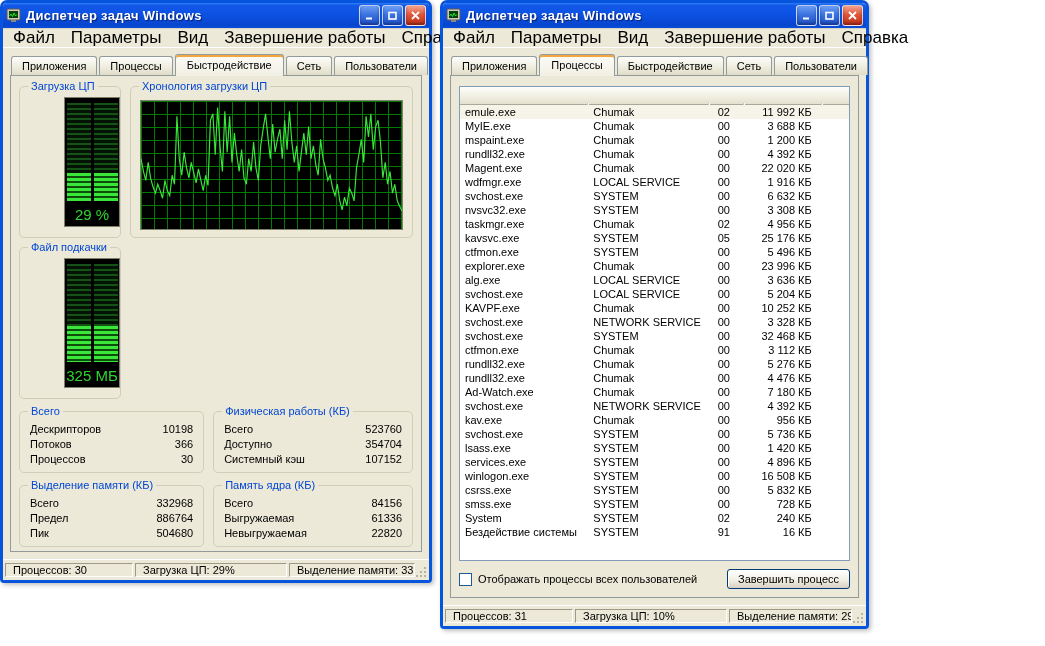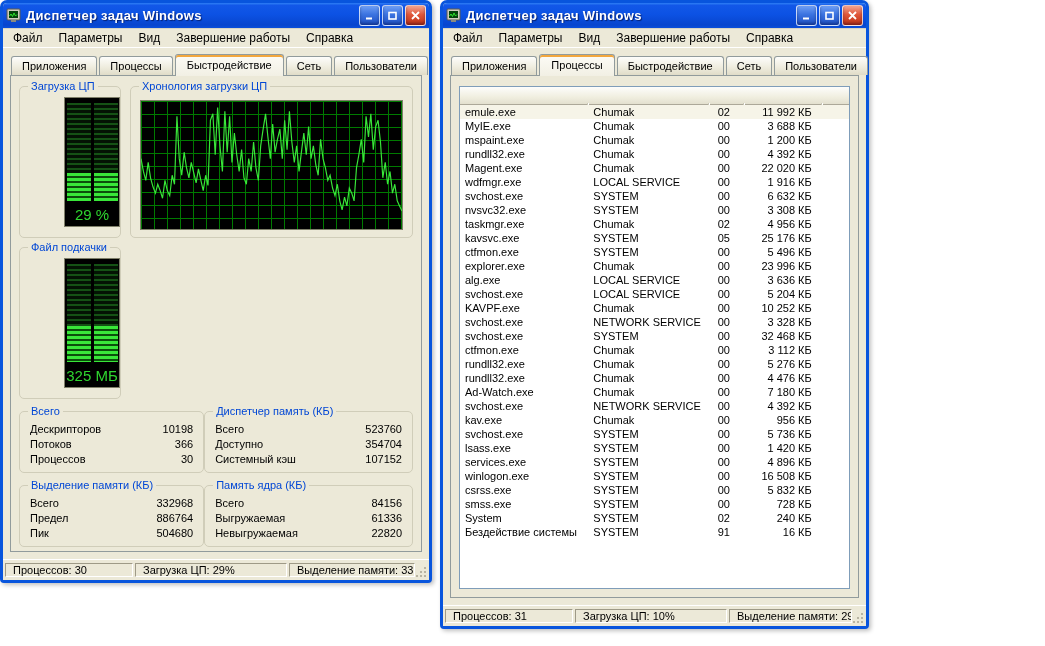--- a/index.html
+++ b/index.html
@@ -17,21 +17,21 @@
   .title-text { flex:1; color:#fff; font-weight:bold; font-size:13px; letter-spacing:.3px;
     text-shadow:1px 1px 1px rgba(0,0,40,.6); white-space:nowrap; overflow:hidden; }
   .caption-btns { display:flex; gap:2px; flex:none; }
   .cap-btn { width:21px; height:21px; border-radius:3px; border:1px solid rgba(255,255,255,.7);
     display:flex; align-items:center; justify-content:center;
     background:linear-gradient(180deg,#6E9EF5 0%,#3B73E0 45%,#1E50C4 100%);
     box-shadow:inset 0 -2px 3px rgba(0,0,40,.35); }
   .cap-btn.close { background:linear-gradient(180deg,#F2A48F 0%,#E0573B 45%,#BE3012 100%); }
 
   .menubar { height:20px; flex:none; display:flex; align-items:center; padding:0 2px;
-    font-size:12px; color:#000; border-bottom:1px solid #fff; box-shadow:0 1px 0 #d8d4c4 inset; }
+    font-size:17px; color:#000; border-bottom:1px solid #fff; box-shadow:0 1px 0 #d8d4c4 inset; }
   .menu-item { padding:3px 8px; white-space:nowrap; cursor:default; }
 
   .tabstrip { height:27px; flex:none; display:flex; align-items:flex-end; padding:6px 8px 0; position:relative; z-index:2; }
   .tab { font-size:11px; padding:3px 10px; margin-right:2px; white-space:nowrap;
     background:linear-gradient(180deg,#FDFDFB 0%,#EFEDDF 55%,#E0DCC8 100%);
     border:1px solid #919B9C; border-bottom:none; border-radius:3px 3px 0 0; margin-bottom:0; }
   .tab.active { background:linear-gradient(180deg,#FCFBF6 0%,#F2F0E4 100%);
     box-shadow:inset 0 2px 0 #F3A73D; padding:4px 11px 5px; margin-bottom:-1px; z-index:3; position:relative; }
 
   .tabpage { flex:1; margin:0 7px 7px; border:1px solid #919B9C; background:#ECE9D8;
@@ -63,21 +63,21 @@
     background:repeating-linear-gradient(180deg,#39E639 0px,#39E639 3px,#0B4F0B 3px,#0B4F0B 5px); }
   .gauge-text { color:#2FD52F; font-size:15px; }
 
   .graph-group { flex:1; height:152px; padding:13px 9px 7px; }
   .graph-screen { width:100%; height:100%; background-color:#000; border:1px solid #7F7F6A; position:relative;
     background-image:repeating-linear-gradient(90deg,#007A00 0px,#007A00 1px,transparent 1px,transparent 13px),
                      repeating-linear-gradient(180deg,#007A00 0px,#007A00 1px,transparent 1px,transparent 13px); }
   .graph-screen svg { position:absolute; inset:0; width:100%; height:100%; }
 
   .stats-rows { display:flex; flex-direction:column; gap:12px; flex:1; justify-content:flex-start; padding-top:3px; }
-  .stats-row { display:flex; }
+  .stats-row { display:flex; gap:9px; }
   .stats-group { flex:1; padding:10px 10px 5px; }
   .stats-row .stats-group:first-child { flex:0 0 47%; }
   .stat-row { display:flex; justify-content:space-between; font-size:11px; line-height:15px;align-items:center; }
 
   
   .proc-wrap { display:flex; flex-direction:column; flex:1; overflow:hidden; }
   .proc-table-box { flex:1; border:1px solid #7F9DB9; background:#fff; overflow:hidden; display:flex; flex-direction:column; }
   .proc-header { display:flex; height:18px; flex:none;
     background:linear-gradient(180deg,#FDFDFB 0%,#F0EEDF 60%,#E3E0CF 100%); border-bottom:1px solid #ACA899; }
   .hcell { font-size:11px; padding:2px 5px; white-space:nowrap; overflow:hidden;
@@ -201,21 +201,21 @@
               <div class="stat-row">
                 <span class="stat-label">Потоков</span>
                 <span class="stat-value">366</span>
               </div>
               <div class="stat-row">
                 <span class="stat-label">Процессов</span>
                 <span class="stat-value">30</span>
               </div>
             </div>
             <div class="group stats-group">
-              <div class="group-label">Диспетчер память (КБ)</div>
+              <div class="group-label">Физическая работы (КБ)</div>
               <div class="stat-row">
                 <span class="stat-label">Всего</span>
                 <span class="stat-value">523760</span>
               </div>
               <div class="stat-row">
                 <span class="stat-label">Доступно</span>
                 <span class="stat-value">354704</span>
               </div>
               <div class="stat-row">
                 <span class="stat-label">Системный кэш</span>
@@ -509,20 +509,25 @@
                 <div class="pcell c-mem">240 КБ</div>
               </div>
               <div class="prow">
                 <div class="pcell c-name">Бездействие системы</div>
                 <div class="pcell c-user">SYSTEM</div>
                 <div class="pcell c-cpu">91</div>
                 <div class="pcell c-mem">16 КБ</div>
               </div>
             </div>
         </div>
+        <div class="below-table">
+          <span class="checkbox"></span>
+          <span class="chk-label">Отображать процессы всех пользователей</span>
+          <button class="end-btn">Завершить процесс</button>
+        </div>
       </div>
     </div>
     <div class="statusbar">
         <div class="status-panel">Процессов: 31</div>
         <div class="status-panel">Загрузка ЦП: 10%</div>
         <div class="status-panel">Выделение памяти: 295728КБ / 6</div>
       </div>
     <svg class="grip" width="13" height="13">
         <g fill="#B8B4A2">
           <rect x="9" y="9" width="2" height="2"></rect>

